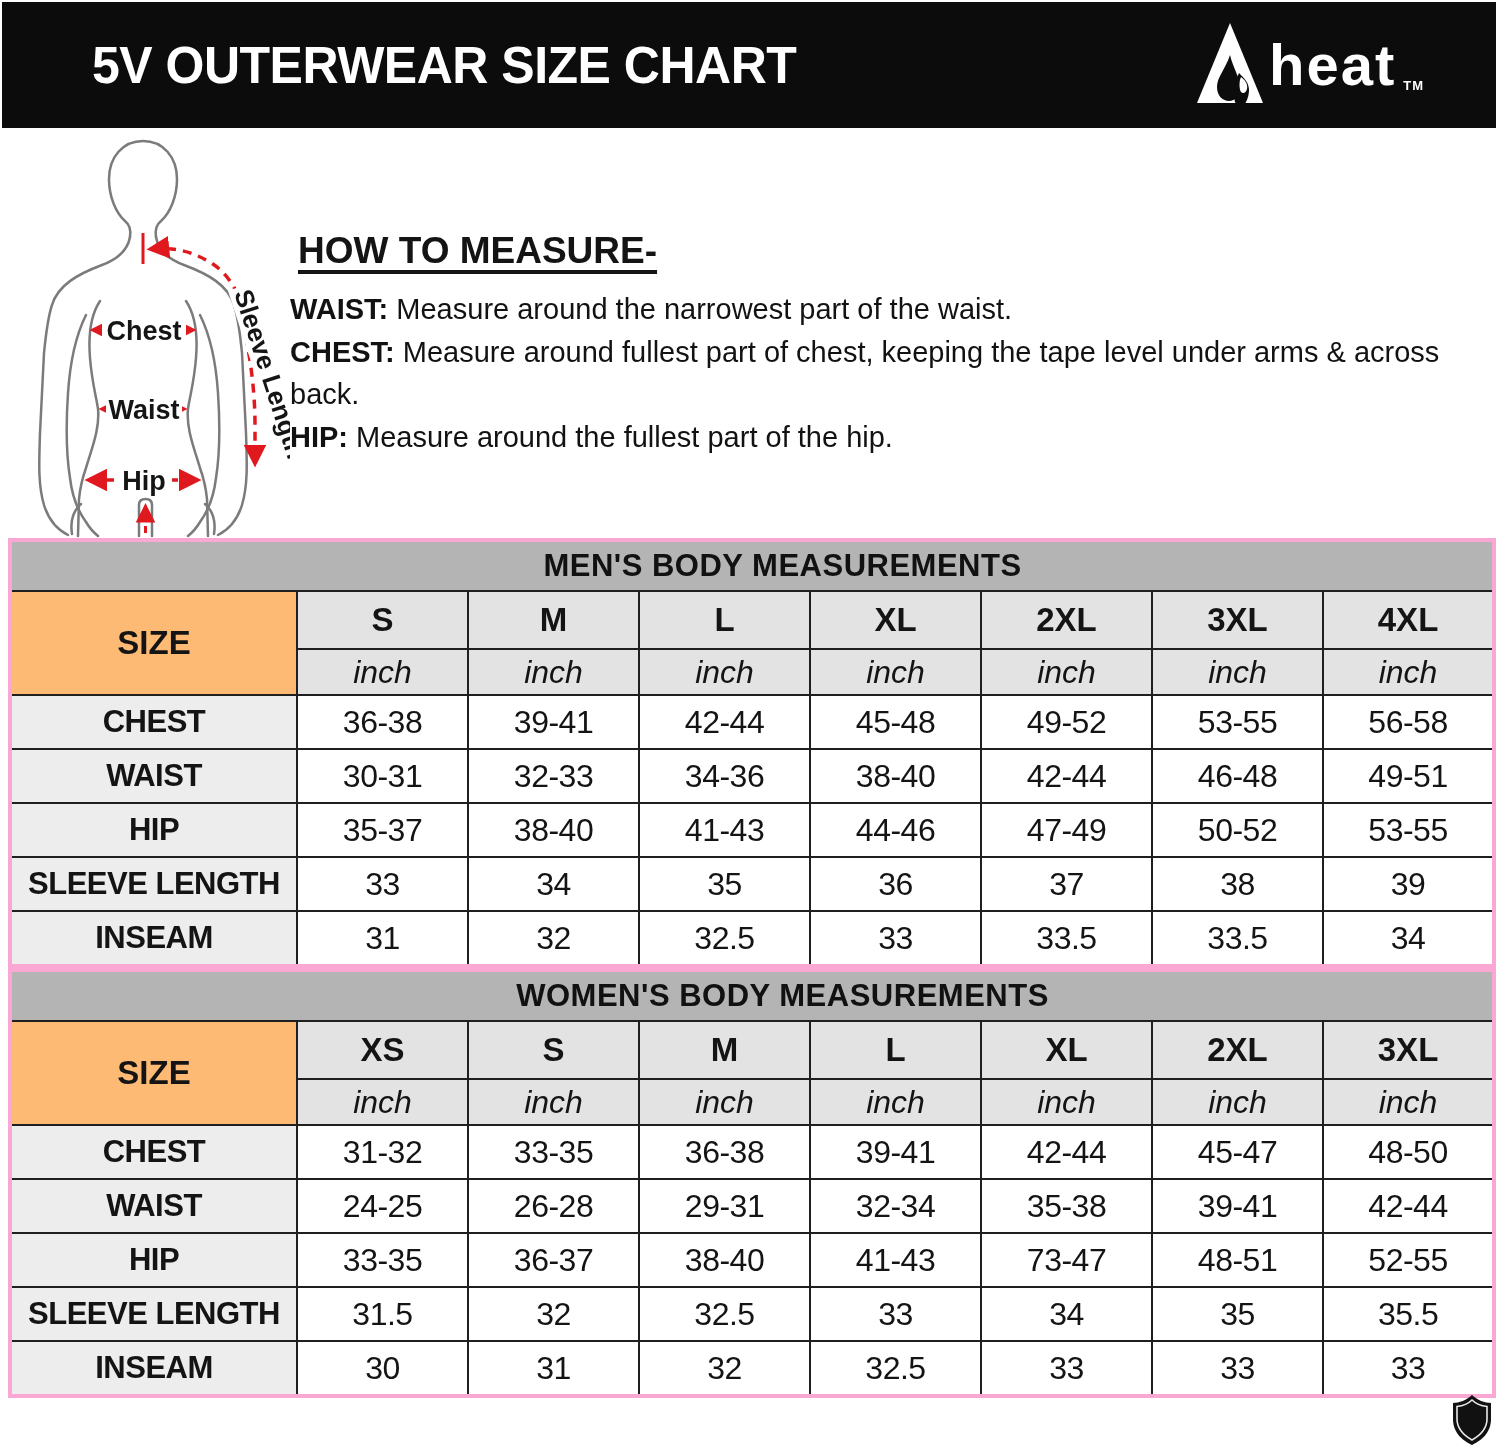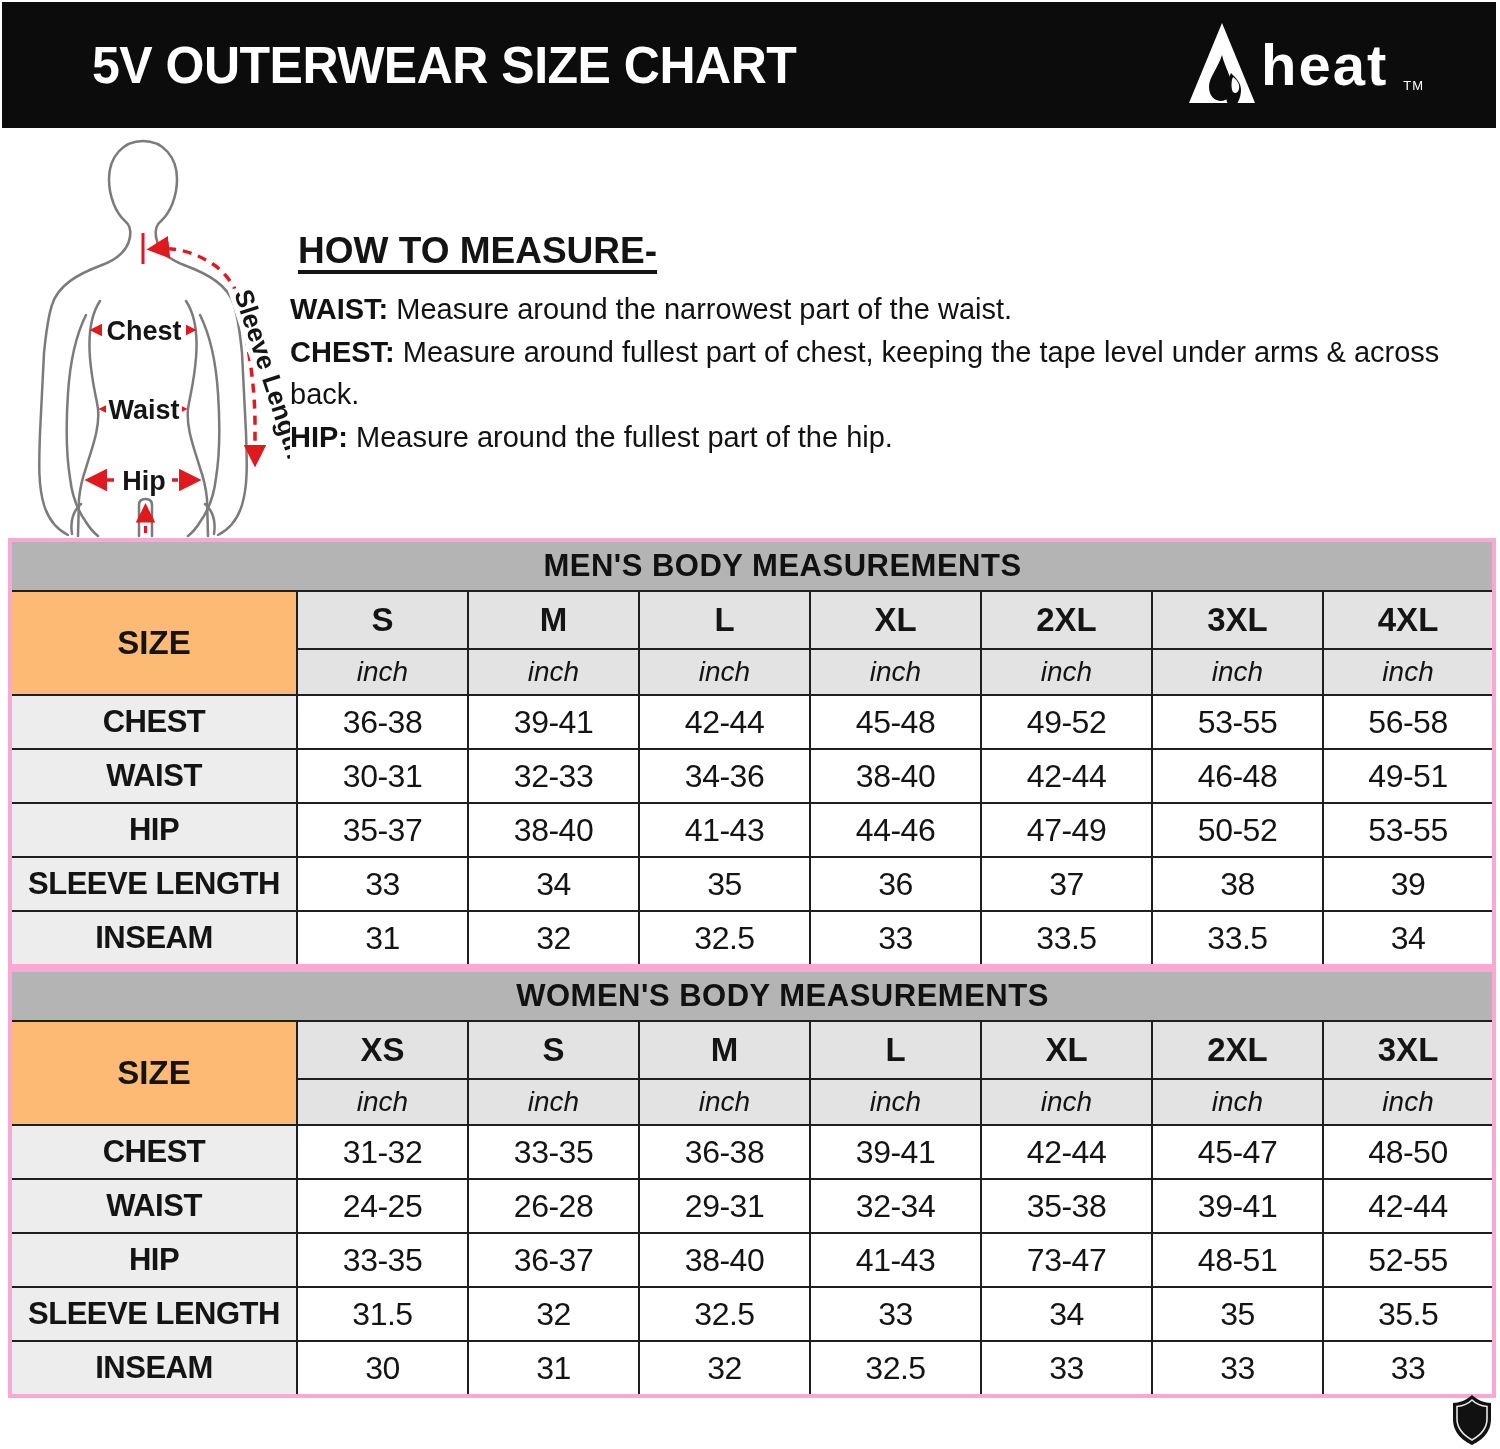--- a/index.html
+++ b/index.html
@@ -8,21 +8,21 @@
 
   
   .topbar{position:absolute;left:2px;top:2px;width:1494px;height:126px;background:#0c0c0c;
           display:flex;align-items:center;justify-content:space-between;
           padding:0 72px 0 90px;box-sizing:border-box;}
   .main-title{color:#ffffff;font-size:50px;font-weight:800;letter-spacing:-0.5px;white-space:nowrap;
               transform:scaleY(1.05);}
   .logo{display:flex;align-items:center;color:#ffffff;}
   .logo-word{font-size:58px;font-weight:600;letter-spacing:2px;line-height:1;}
   .logo-tri{margin:0 4px;}
-  .logo-tm{font-size:13px;font-weight:400;align-self:flex-end;margin:0 0 16px 15px;letter-spacing:1px;}
+  .logo-tm{font-size:13px;font-weight:700;align-self:flex-end;margin:0 0 16px 7px;letter-spacing:1px;}
 
   
   .figure-wrap{position:absolute;left:10px;top:133px;width:280px;height:405px;}
 
   
   .guide{position:absolute;left:290px;top:230px;width:1210px;}
   .guide h2{margin:0 0 16px 8px;font-size:37px;font-weight:800;letter-spacing:0;
             text-decoration:underline;text-decoration-thickness:4px;text-underline-offset:7px;}
   .guide .line{font-size:29px;line-height:1.47;margin:0;color:#121212;}
   .guide .line b{font-weight:800;}
@@ -31,21 +31,21 @@
   .tbl-wrap{position:absolute;left:8px;}
   .tbl-men{top:538px;}
   .tbl-women{top:968px;}
   table.size-table{border-collapse:collapse;table-layout:fixed;width:1484px;border:4px solid #f9a8d4;}
   table.size-table td{border:2px solid #1f1f1f;text-align:center;vertical-align:middle;
                       overflow:hidden;white-space:nowrap;}
   td.ttl{background:#b4b4b4;text-align:left;padding-left:62px;font-weight:bold;font-size:31px;
          height:46px;border-bottom:3px solid #1f1f1f;letter-spacing:0.5px;color:#111;}
   td.corner{background:#fdba74;font-weight:bold;font-size:33px;}
   td.sz{background:#e3e3e3;font-weight:bold;font-size:33px;height:54px;border-bottom:4px double #1f1f1f;}
-  td.unit{background:#e3e3e3;font-style:italic;font-size:28px;height:42px;border-bottom:6px double #1f1f1f;}
+  td.unit{background:#e3e3e3;font-style:italic;font-size:32px;height:42px;border-bottom:6px double #1f1f1f;}
   td.lbl{background:#ededed;font-weight:bold;font-size:31px;letter-spacing:-0.5px;}
   td.val{background:#ffffff;font-size:32px;height:50px;border-top:5px double #1f1f1f;letter-spacing:-0.5px;}
   td.lbl{border-top:5px double #1f1f1f;height:50px;}
 
   
   .shield{position:absolute;left:1452px;top:1394px;}
 </style>
 </head>
 <body>
 

